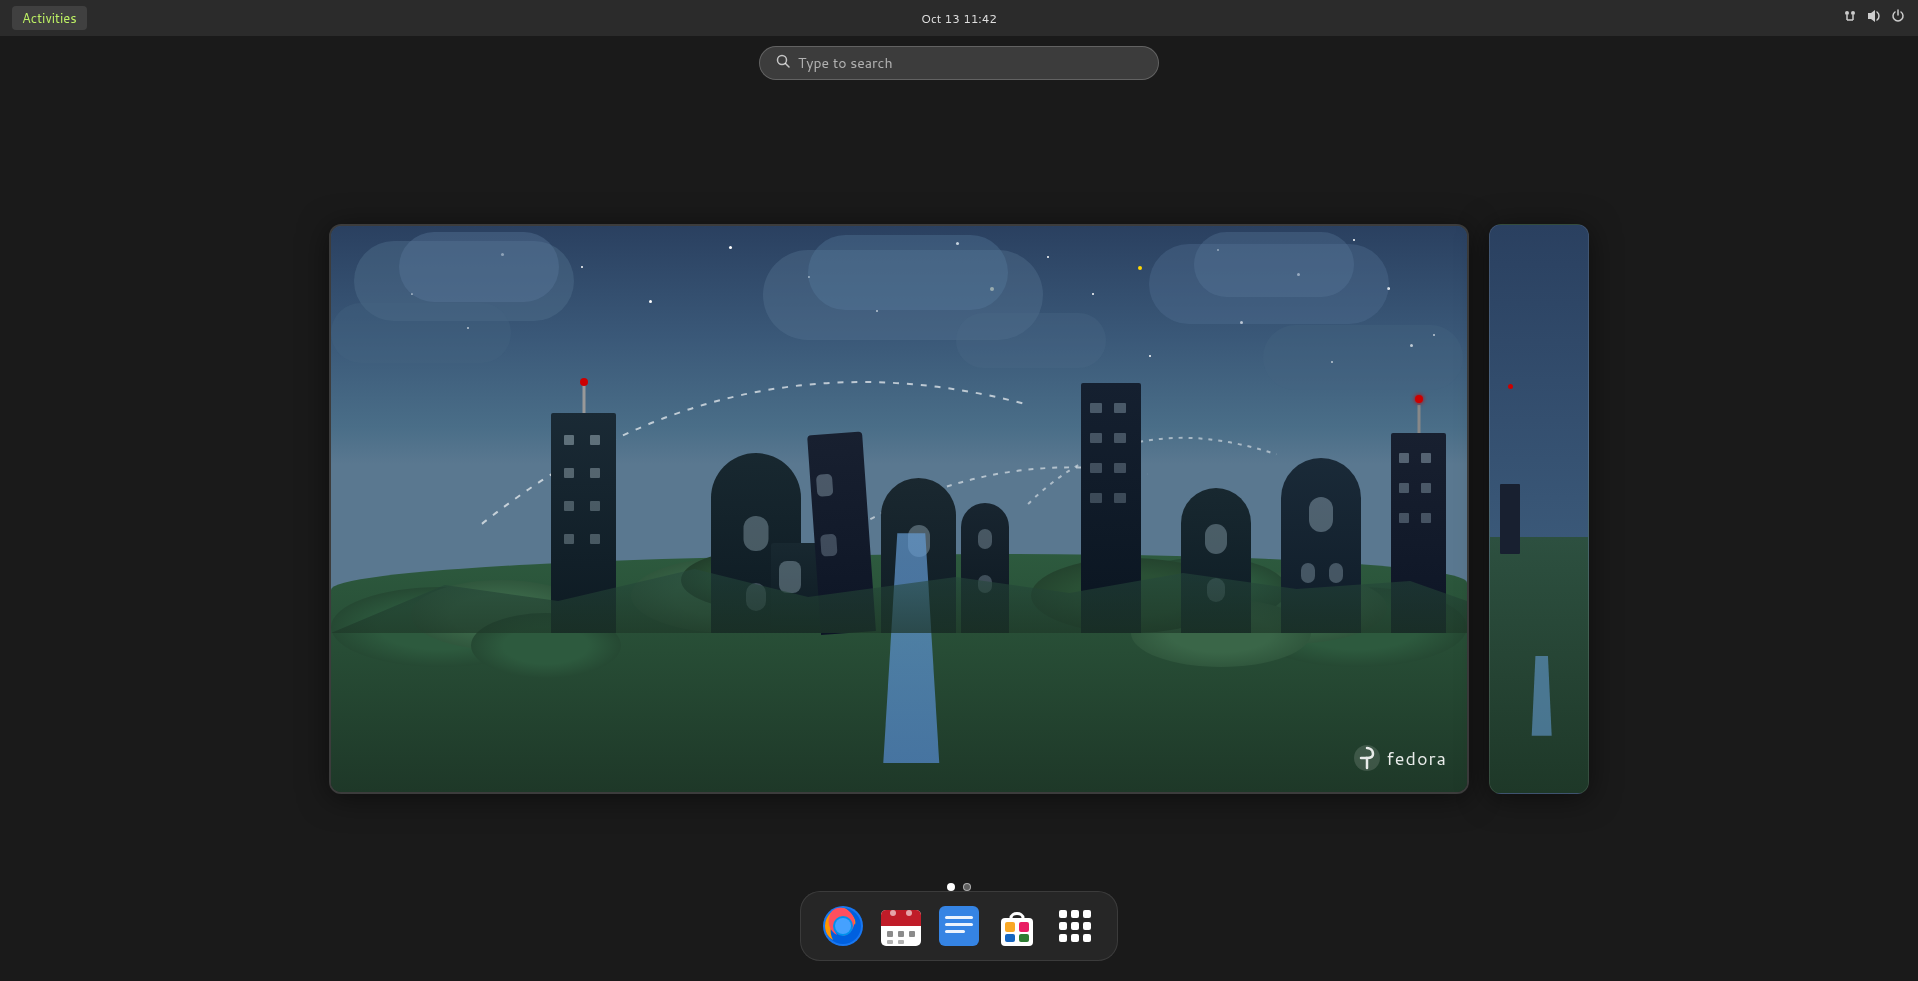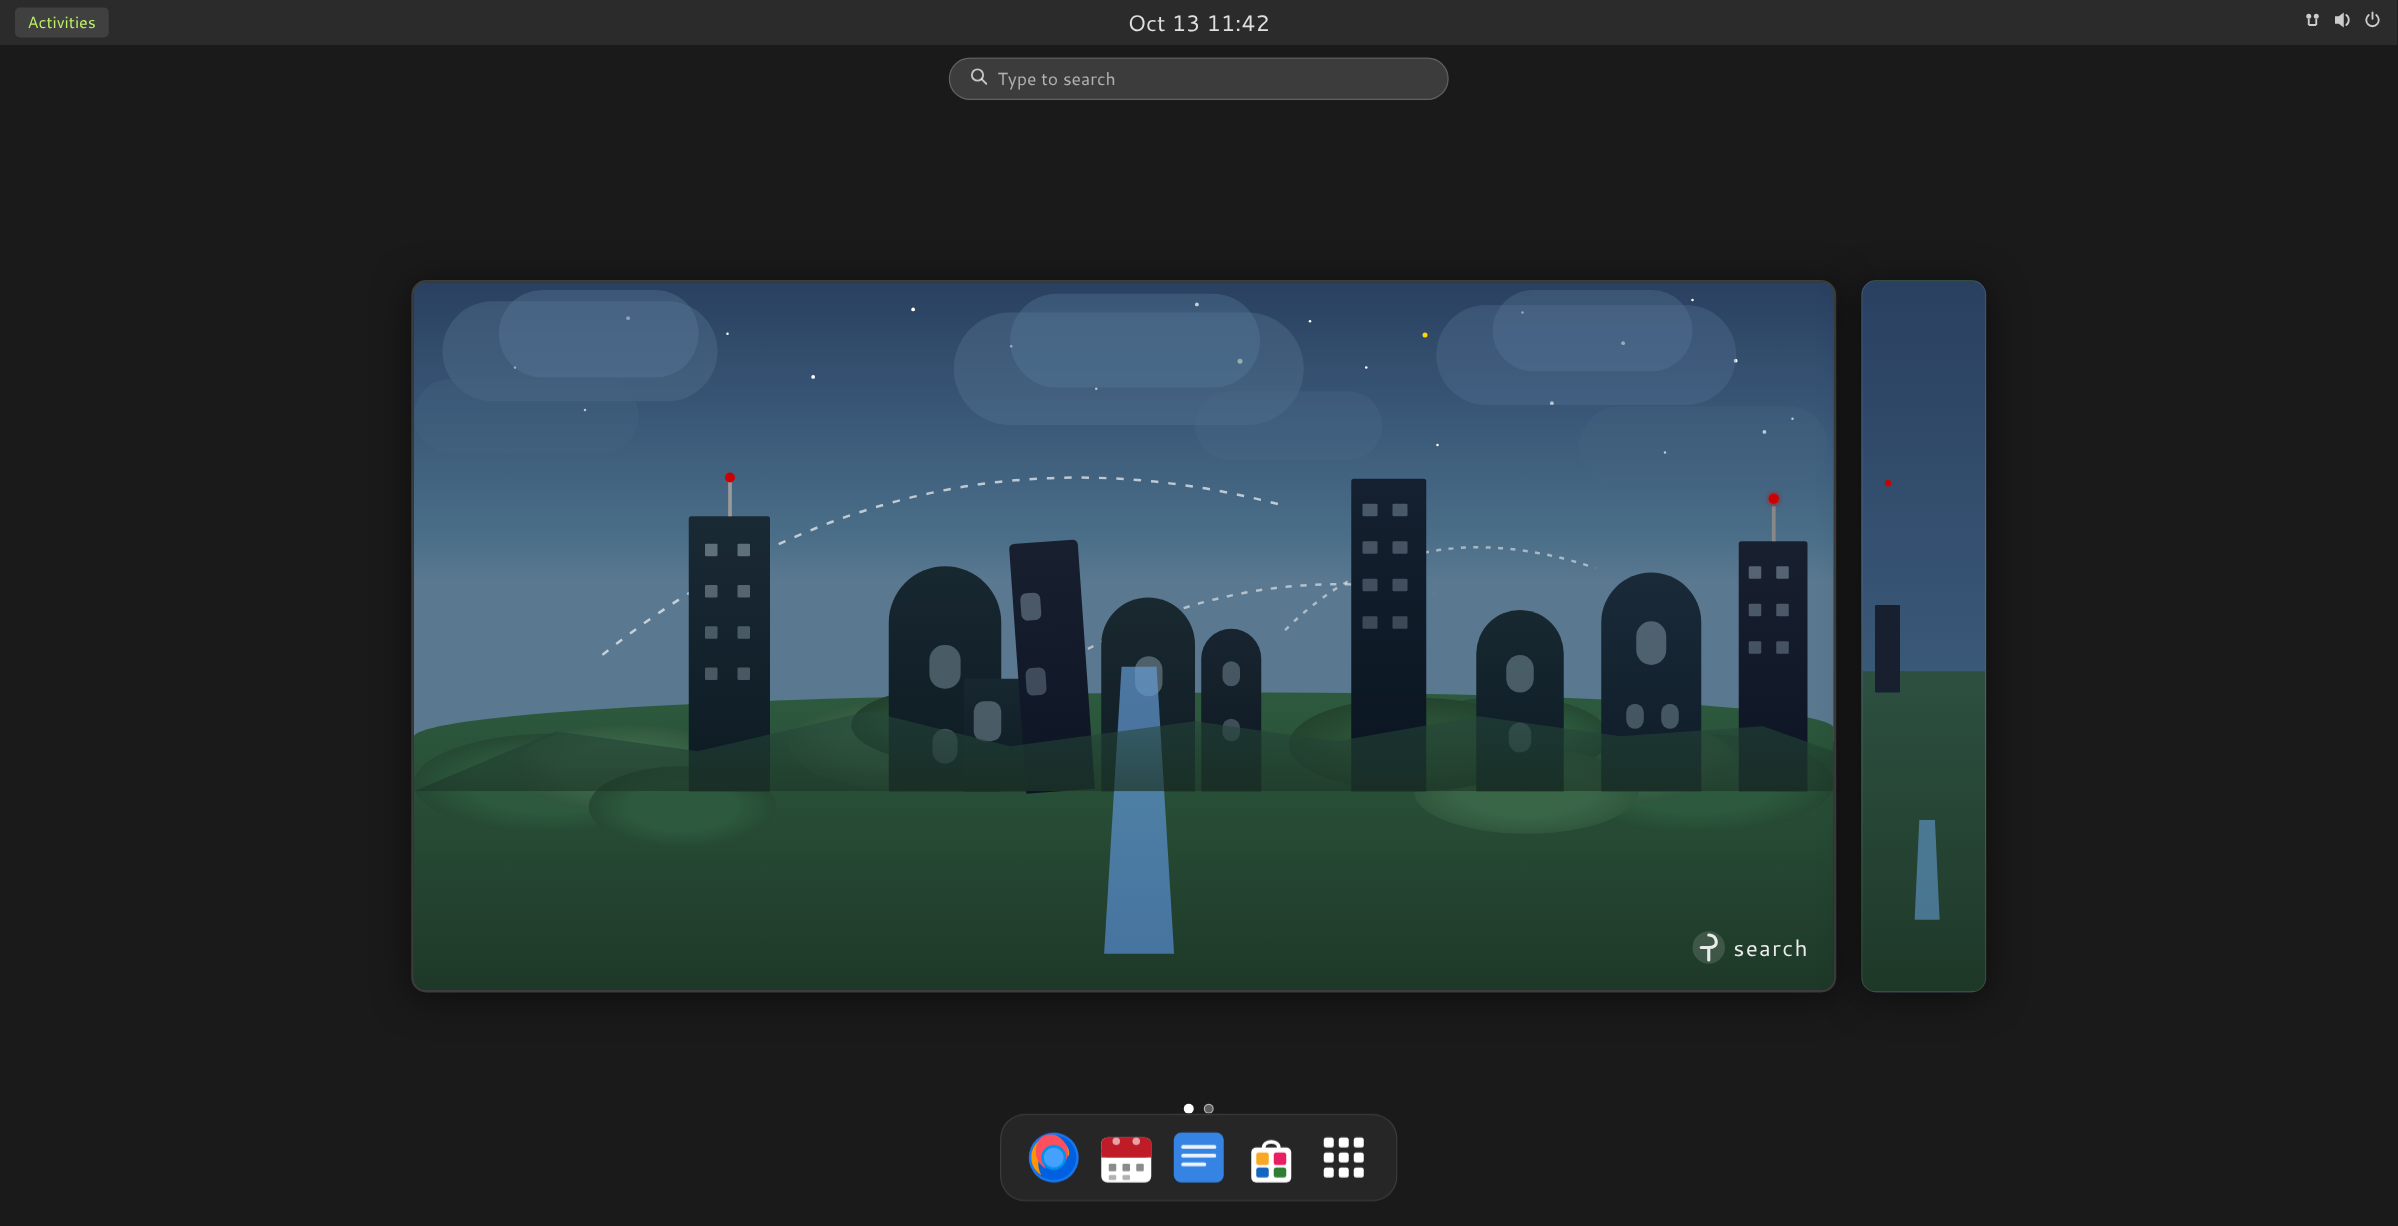--- a/index.html
+++ b/index.html
@@ -29,21 +29,21 @@
       font-size: 13px;
       background: rgba(255,255,255,0.1);
       border: none;
       border-radius: 4px;
       padding: 3px 10px;
       cursor: pointer;
       font-family: inherit;
     }
     .clock {
       color: #e0e0e0;
-      font-size: 18px;
+      font-size: 12px;
       position: absolute;
       left: 50%;
       transform: translateX(-50%);
     }
     .system-tray {
       display: flex;
       align-items: center;
       gap: 8px;
     }
     .tray-icon {
@@ -445,21 +445,21 @@
       <div style="position:absolute;bottom:5%;left:48%;width:70px;height:230px;background:linear-gradient(180deg,rgba(100,155,210,0.7) 0%,rgba(80,130,190,0.8) 100%);clip-path:polygon(30% 0%,70% 0%,90% 100%,10% 100%);border-radius:5px;"></div>
 
       <div style="position:absolute;bottom:28%;left:0;right:0;height:80px;background:linear-gradient(180deg,rgba(40,80,70,0.5) 0%,rgba(30,56,40,0.7) 100%);clip-path:polygon(0% 100%, 10% 40%, 20% 60%, 32% 20%, 42% 55%, 55% 30%, 65% 50%, 75% 25%, 85% 45%, 95% 35%, 100% 60%, 100% 100%);"></div>
 
       <div class="fedora-logo">
         <svg class="fedora-f" viewBox="0 0 28 28" xmlns="http://www.w3.org/2000/svg">
           <circle cx="14" cy="14" r="13" fill="rgba(255,255,255,0.15)"></circle>
           <path d="M14 4 C14 4 20 4 20 10 C20 14 16 14 14 14 L14 24" stroke="white" stroke-width="2.5" fill="none" stroke-linecap="round"></path>
           <path d="M8 14 L14 14" stroke="white" stroke-width="2.5" stroke-linecap="round"></path>
         </svg>
-        <span class="fedora-text">search</span>
+        <span class="fedora-text">fedora</span>
       </div>
     </div>
   </div>
 
   <div class="desktop-thumb-side">
 
     <div style="position:absolute;top:0;left:0;right:0;height:55%;background:linear-gradient(180deg,#2a4060 0%,#3a5878 100%);"></div>
     <div style="position:absolute;bottom:0;left:0;right:0;height:45%;background:linear-gradient(180deg,#2d5040 0%,#1e3828 100%);"></div>
 
     <div style="position:absolute;bottom:42%;left:10px;width:20px;height:70px;background:#182030;border-radius:1px;"></div>

